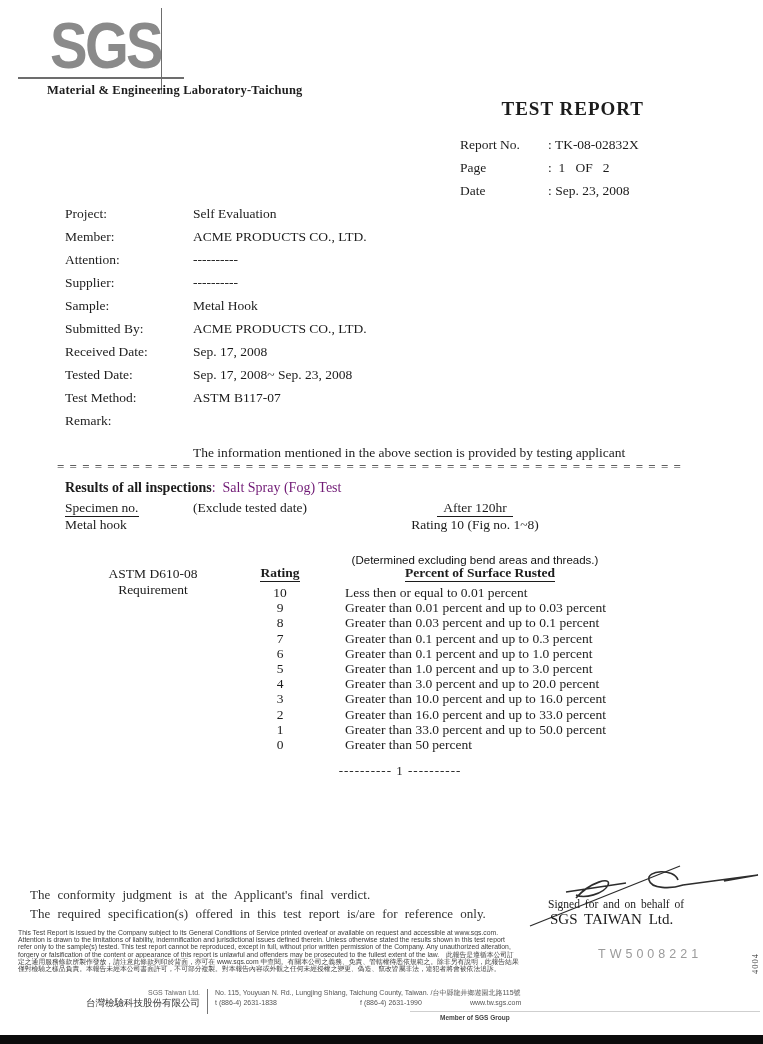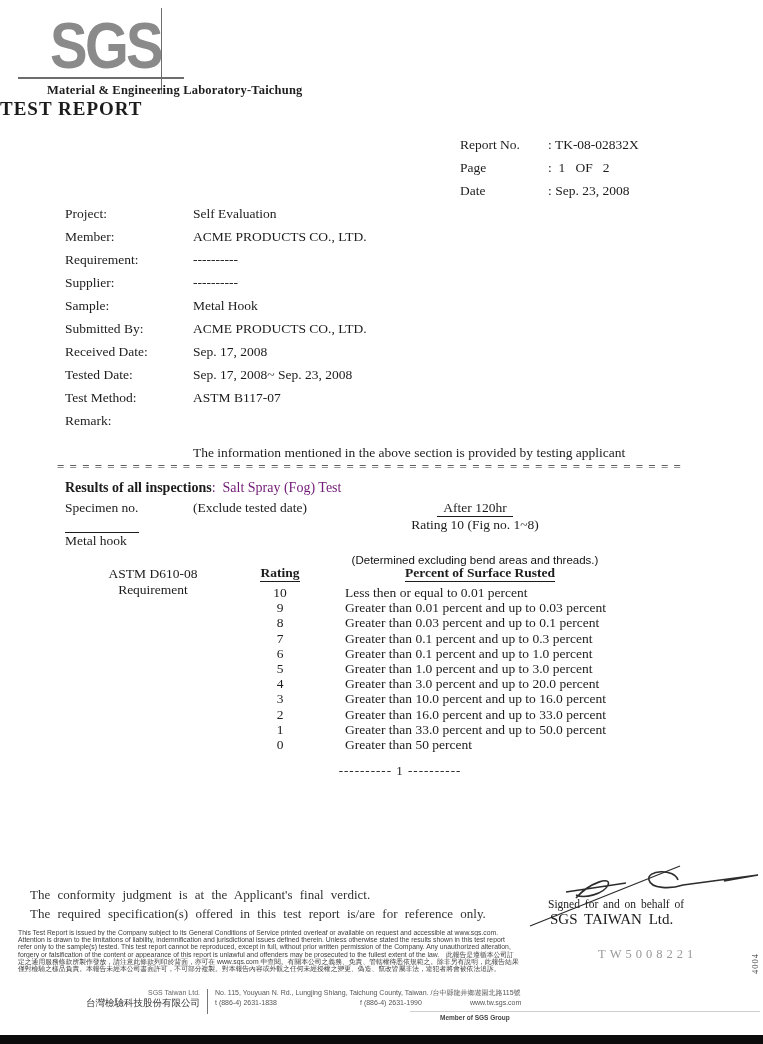--- a/index.html
+++ b/index.html
@@ -2,32 +2,32 @@
 <html><head>
 <meta charset="utf-8">
 <style>
   html,body{margin:0;padding:0;background:#e8e8e8;}
   #page{
     position:relative;width:763px;height:1044px;margin:0 auto;
     background:#ffffff;overflow:hidden;
     font-family:"Liberation Serif",serif;color:#1c1c1c;
   }
   .abs{position:absolute;}
-  .mono{font-family:Liberation Serif, serif;}
+  .mono{font-family:Liberation Sans, sans-serif;}
 
   
   #logo-text{
     left:50px;top:16px;font-family:"Liberation Sans",sans-serif;
     font-weight:bold;font-size:64px;line-height:60px;color:#8a8a8a;
     letter-spacing:-3px;transform:scaleX(.88);transform-origin:left top;
   }
   #logo-hline{left:18px;top:77px;width:166px;height:2px;background:#6d6d6d;}
   #logo-vline{left:161px;top:8px;width:1px;height:86px;background:#6d6d6d;}
   #lab-name{left:47px;top:83px;font-weight:bold;font-size:12.5px;letter-spacing:.2px;}
-  #report-title{left:0;top:98px;width:644px;text-align:left;
+  #report-title{left:0;top:98px;width:644px;text-align:right;
     font-weight:bold;font-size:19px;letter-spacing:1px;}
 
   
   #report-meta{left:460px;top:137px;font-size:13.5px;}
   .meta-row{display:flex;height:23px;align-items:flex-start;}
   .meta-label{width:88px;}
   .meta-value{white-space:pre;}
 
   
   #info-block{left:65px;top:206px;width:645px;font-size:13.5px;}
@@ -36,21 +36,21 @@
   .info-value{flex:1;white-space:pre-wrap;}
   .remark-line2{height:23px;}
 
   
   #separator{left:57px;top:459px;width:650px;font-size:13px;letter-spacing:1px;
     white-space:nowrap;overflow:hidden;color:#2a2a2a;}
   #results-heading{left:65px;top:480px;font-size:14px;display:flex;}
   #results-heading .rh-label{font-weight:bold;}
   #results-heading .rh-value{color:#701a75;white-space:pre;}
   #specimen-block{left:65px;top:500px;font-size:13.5px;line-height:16px;}
-  #specimen-block .u{border-bottom:1px solid #1c1c1c;display:inline-block;padding-bottom:16px;}
+  #specimen-block .u{border-bottom:1px solid #1c1c1c;display:inline-block;padding-bottom:0px;}
   #after-block{left:330px;top:500px;width:290px;text-align:center;font-size:13.5px;line-height:16px;}
   #after-block .u{border-bottom:1px solid #1c1c1c;display:inline-block;padding:0 6px 0 6px;}
   #after-note{font-family:"Liberation Sans",sans-serif;font-size:11.5px;margin-top:19px;color:#111;}
 
   
   #rating-left{left:88px;top:566px;width:130px;text-align:center;font-size:13.5px;line-height:15.5px;}
   #rating-table{left:240px;top:565px;font-size:13.5px;}
   .rt-header{display:flex;margin-bottom:3px;}
   .rt-h1{width:80px;text-align:center;font-weight:bold;}
   .rt-h2{width:270px;margin-left:25px;text-align:center;font-weight:bold;}
@@ -120,21 +120,21 @@
   <div class="abs" id="info-block">
     <div class="info-row">
       <span class="info-label">Project:</span>
       <span class="info-value">Self Evaluation</span>
     </div>
     <div class="info-row">
       <span class="info-label">Member:</span>
       <span class="info-value">ACME PRODUCTS CO., LTD.</span>
     </div>
     <div class="info-row">
-      <span class="info-label">Requirement:</span>
+      <span class="info-label">Attention:</span>
       <span class="info-value">----------</span>
     </div>
     <div class="info-row">
       <span class="info-label">Supplier:</span>
       <span class="info-value">----------</span>
     </div>
     <div class="info-row">
       <span class="info-label">Sample:</span>
       <span class="info-value">Metal Hook</span>
     </div>

